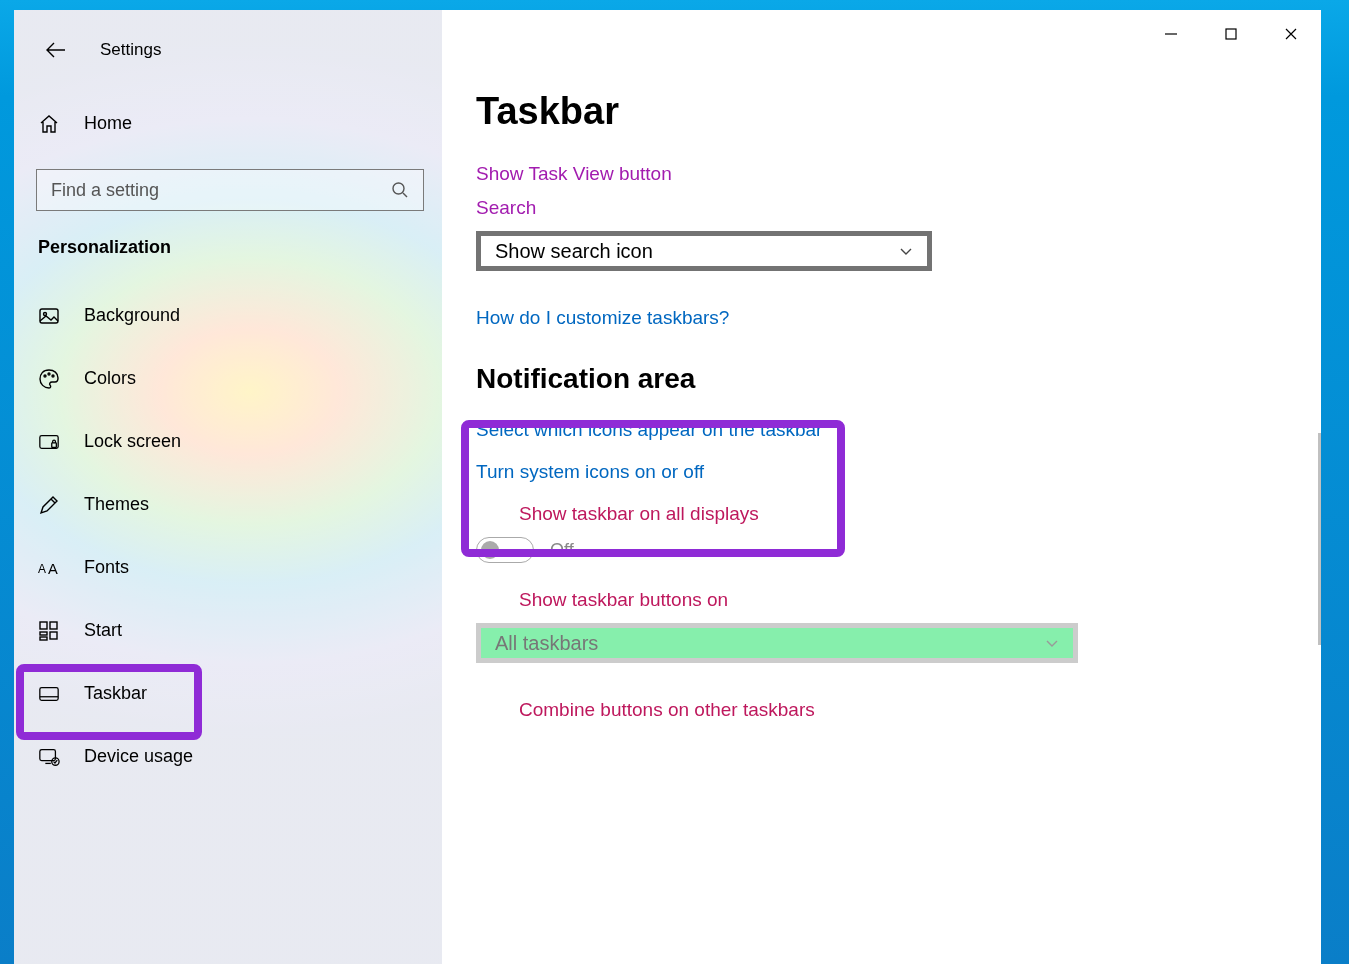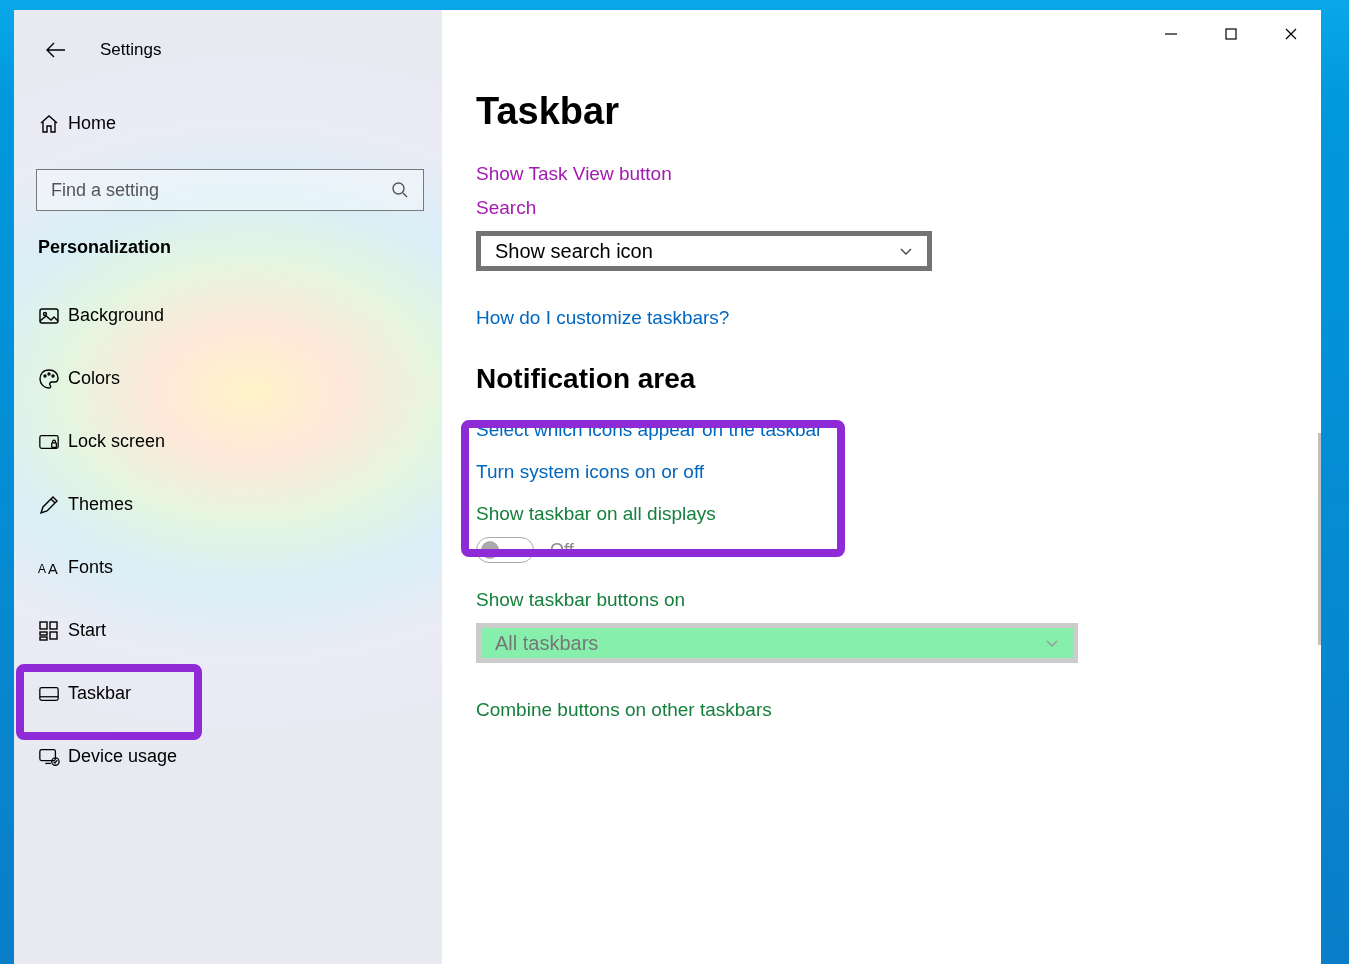--- a/index.html
+++ b/index.html
@@ -41,21 +41,21 @@
     display: flex; align-items: center; gap: 30px;
     padding: 20px 12px 0 28px; height: 60px; text-align: center;
   }
   .back-btn {
     width: 28px; height: 28px; display: flex; align-items: center; justify-content: center;
     cursor: pointer;
   }
   .app-title { font-size: 17px; font-weight: 400; color: #000; }
 
   .home-row, .nav-item {
-    display: flex; align-items: center; gap: 8px;
+    display: flex; align-items: center; gap: 24px;
     padding: 0 0 0 24px; height: 55px;
     cursor: pointer;
   }
   .home-row { margin-top: 26px; }
   .home-label, .nav-label { font-size: 18px; color: #000; font-weight: 400; }
 
   .search-wrap {
     margin: 18px 0 0 22px; width: 388px; height: 42px;
     border: 1.5px solid #7a7a7a; background: rgba(255,255,255,0.35);
     display: flex; align-items: center; padding: 0 14px;
@@ -96,21 +96,21 @@
     display: flex; gap: 20px;
   }
   .win-ctrl {
     width: 40px; height: 32px; display: flex; align-items: center; justify-content: center;
     cursor: pointer;
   }
 
   .page-title { font-size: 38px; font-weight: 600; color: #000; padding: 22px 0 30px 0; }
 
   .setting-label { font-size: 19px; color: #a21caf; margin-bottom: 12px; }
-  .setting-label.disabled { color: #15803d; }
+  .setting-label.disabled { color: #be185d; margin-left: 43px; }
 
   .toggle-row { display: flex; align-items: center; gap: 16px; margin-bottom: 26px; }
   .toggle {
     width: 58px; height: 26px; border-radius: 13px; position: relative; cursor: pointer;
   }
   .toggle.on  { background: #0067c0; }
   .toggle.off { background: #fff; border: 1.5px solid #666; }
   .toggle.off.disabled { border-color: #aaa; }
   .toggle .knob {
     width: 18px; height: 18px; border-radius: 50%; position: absolute; top: 50%; transform: translateY(-50%);

